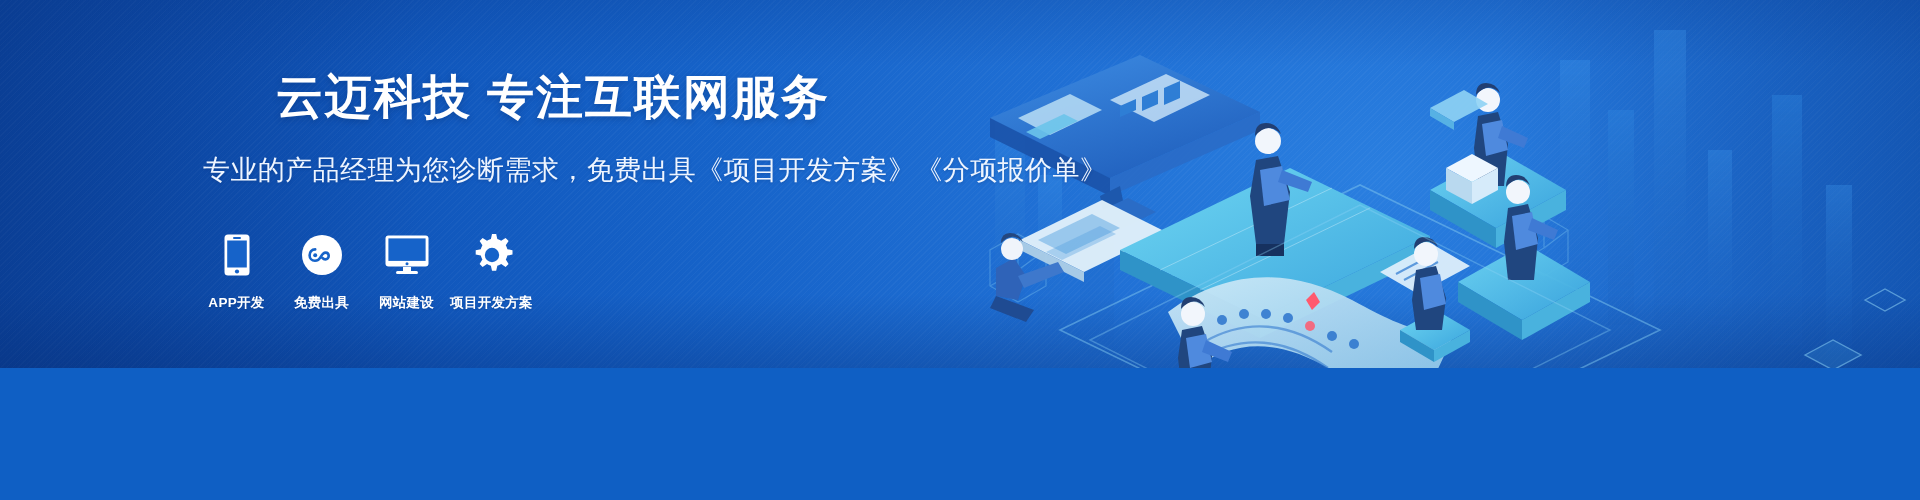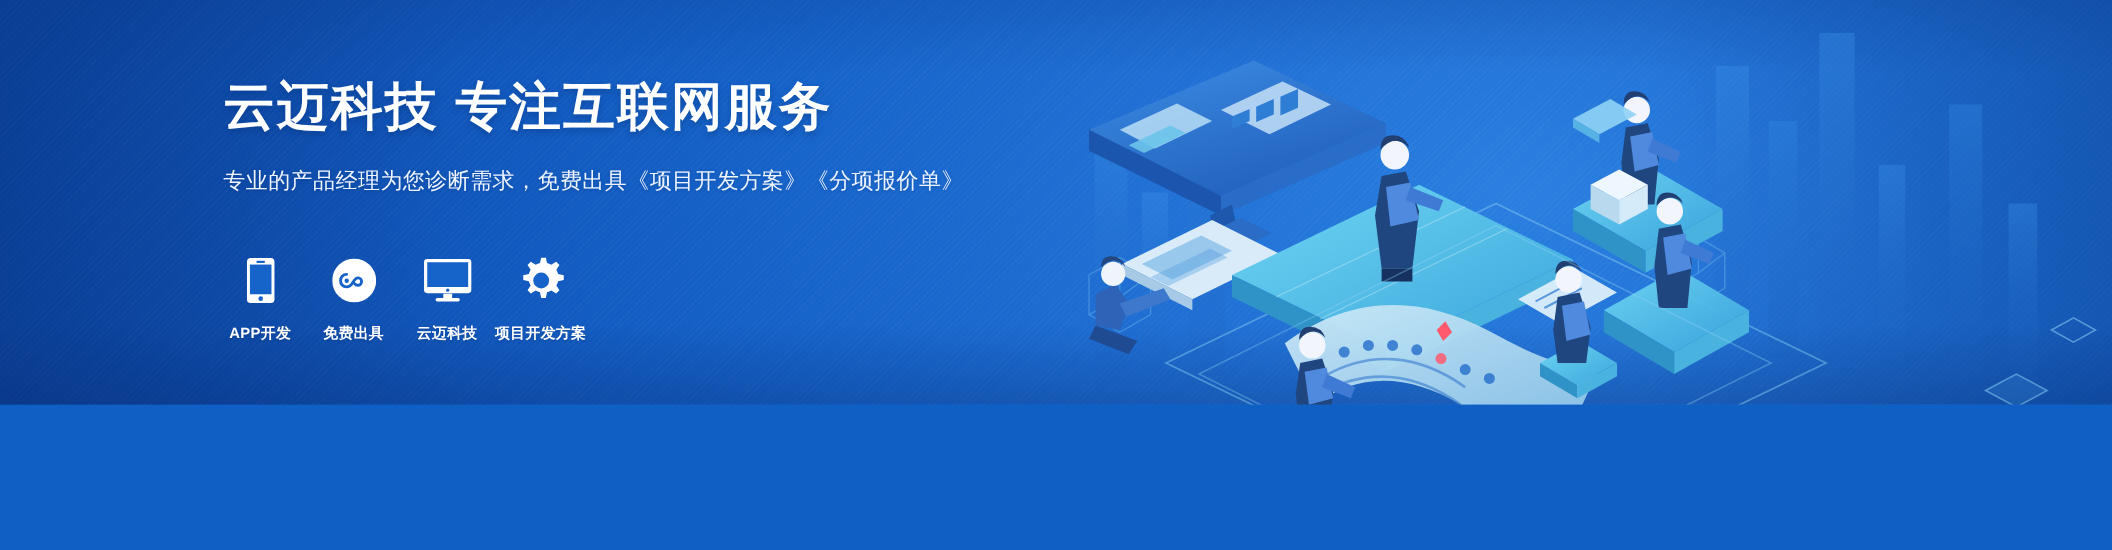--- a/index.html
+++ b/index.html
@@ -9,20 +9,21 @@
   }
   body {
     font-family: "Liberation Sans", "DejaVu Sans", sans-serif;
   }
   .banner {
     position: relative;
     width: 1920px;
     height: 368px;
     overflow: hidden;
     background: radial-gradient(ellipse 1400px 900px at 72% 48%, #2a7fe0 0%, #1f6fd4 26%, #1663c9 48%, #1158bd 68%, #0d4aa8 86%, #0a3f96 100%);
+    text-align: center;
   }
   
   .texture {
     position: absolute;
     inset: 0;
     background-image: repeating-linear-gradient(
       135deg,
       rgba(255,255,255,0.030) 0px,
       rgba(255,255,255,0.030) 1px,
       rgba(255,255,255,0) 1px,
@@ -52,21 +53,21 @@
     font-size: 47px;
     font-weight: bold;
     letter-spacing: 2px;
     line-height: 1.25;
     margin: 0 0 22px 0;
     text-shadow: 0 2px 6px rgba(4,40,100,0.35);
     white-space: nowrap;
   }
   .subtitle {
     color: #eef5ff;
-    font-size: 20px;
+    font-size: 27px;
     line-height: 1.62;
     letter-spacing: 0.4px;
     margin: 0;
     white-space: nowrap;
     text-shadow: 0 1px 3px rgba(4,40,100,0.28);
   }
   .subtitle-line { display: block; }
 
   
   .services {
@@ -368,21 +369,21 @@
     <div class="service-item">
       <span class="ic">
         <svg width="44" height="40" viewBox="0 0 44 40" xmlns="http://www.w3.org/2000/svg">
           <rect x="0.5" y="0.5" width="43" height="31" rx="3" fill="#ffffff"></rect>
           <rect x="3.4" y="3.4" width="37.2" height="22.5" fill="#1663c9"></rect>
           <circle cx="22" cy="28.8" r="1.5" fill="#1663c9"></circle>
           <rect x="18" y="32" width="8" height="4" fill="#ffffff"></rect>
           <rect x="11" y="36" width="22" height="3" rx="1.5" fill="#ffffff"></rect>
         </svg>
       </span>
-      <span class="service-label">云迈科技</span>
+      <span class="service-label">网站建设</span>
     </div>
 
     <div class="service-item">
       <span class="ic">
         <svg width="42" height="42" viewBox="0 0 42 42" xmlns="http://www.w3.org/2000/svg">
           <path d="M21 0 l4.2 0 l1.1 5.1 a16 16 0 0 1 3.9 1.6 l4.4 -2.8 l3 3 l-2.8 4.4 a16 16 0 0 1 1.6 3.9 l5.1 1.1 l0 4.2 l-5.1 1.1 a16 16 0 0 1 -1.6 3.9 l2.8 4.4 l-3 3 l-4.4 -2.8 a16 16 0 0 1 -3.9 1.6 l-1.1 5.1 l-4.2 0 l-1.1 -5.1 a16 16 0 0 1 -3.9 -1.6 l-4.4 2.8 l-3 -3 l2.8 -4.4 a16 16 0 0 1 -1.6 -3.9 l-5.1 -1.1 l0 -4.2 l5.1 -1.1 a16 16 0 0 1 1.6 -3.9 l-2.8 -4.4 l3 -3 l4.4 2.8 a16 16 0 0 1 3.9 -1.6 Z" fill="#ffffff"></path>
           <circle cx="21" cy="21" r="7.2" fill="#1663c9"></circle>
         </svg>
       </span>
       <span class="service-label">项目开发方案</span>

